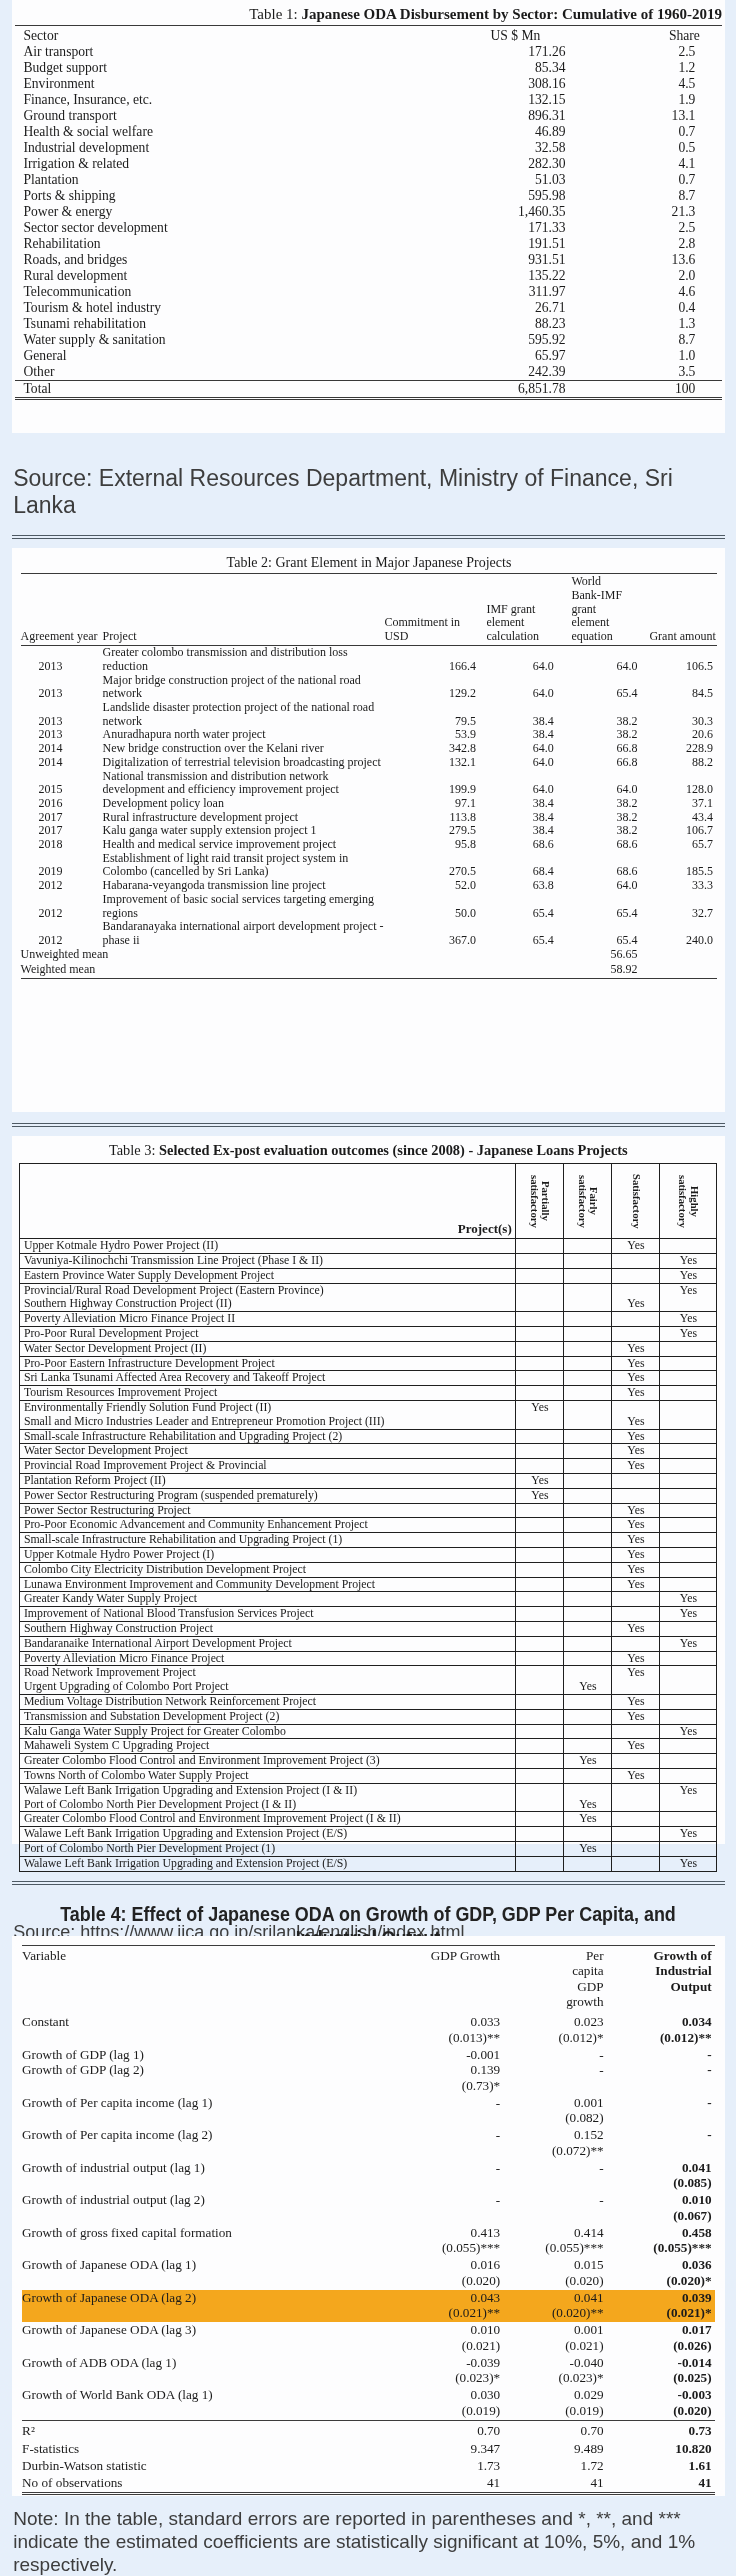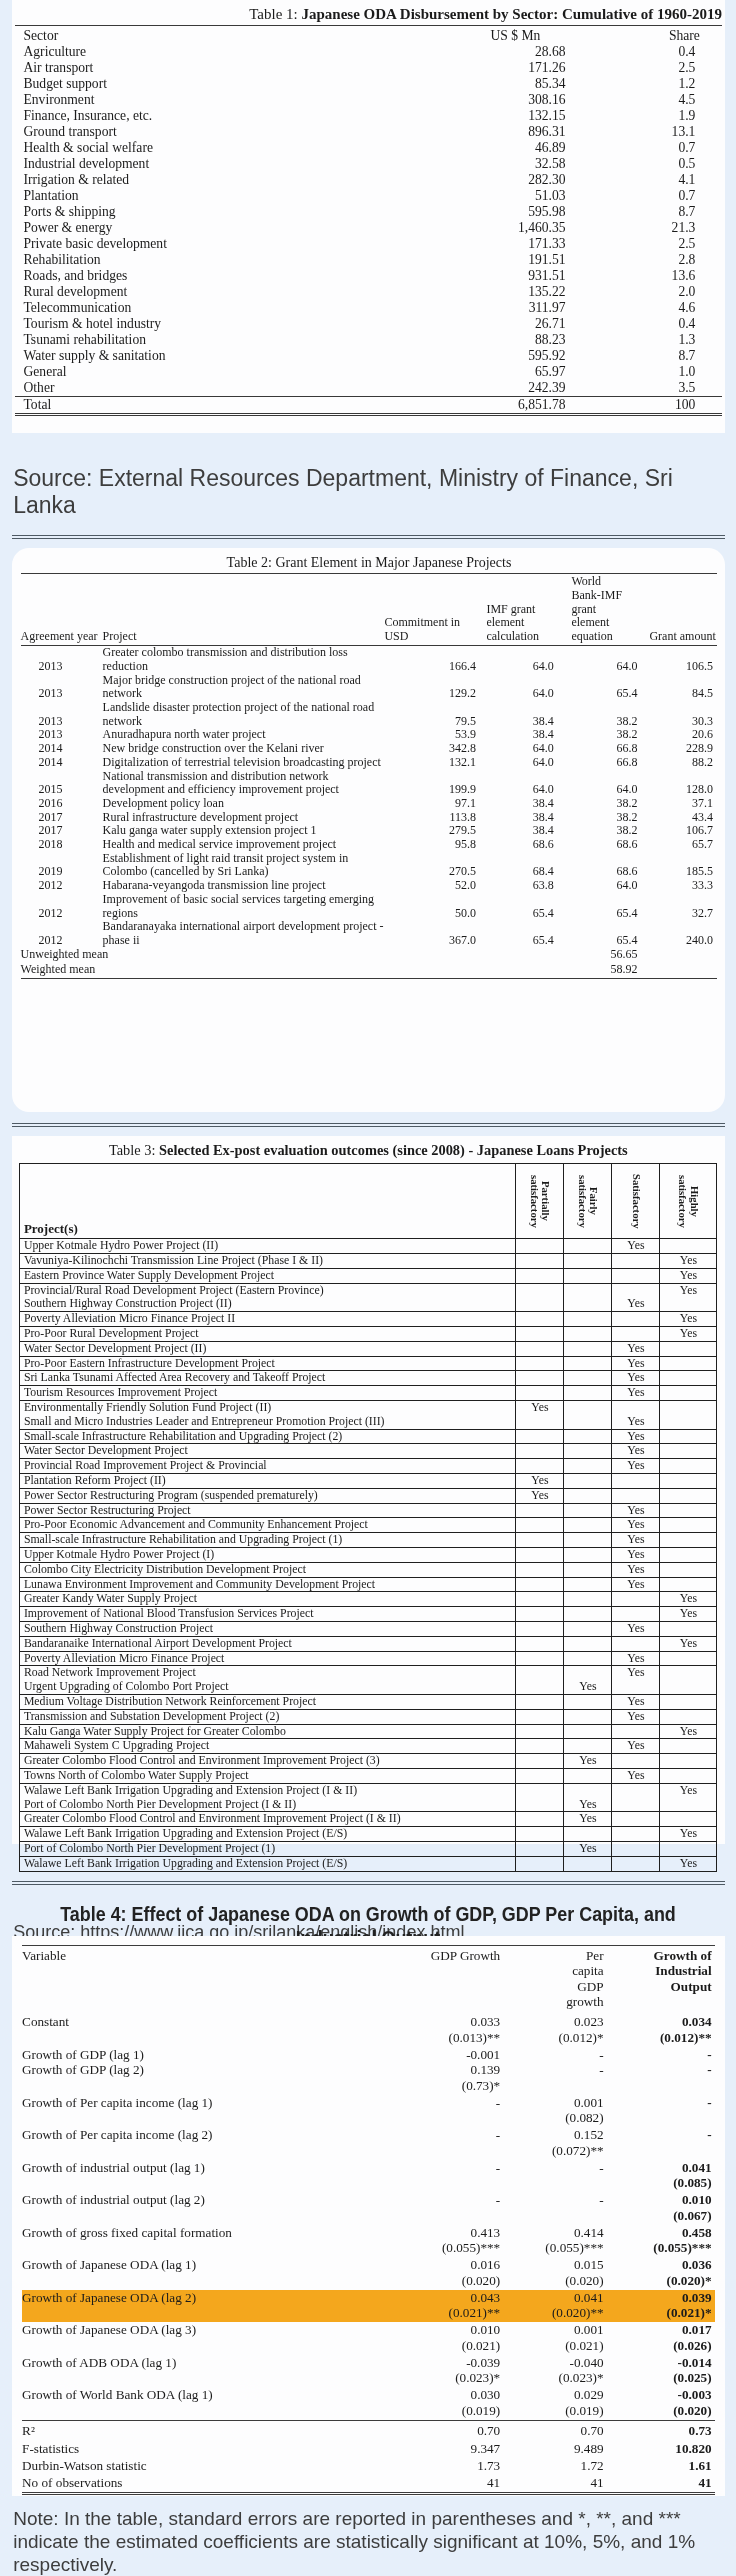--- a/index.html
+++ b/index.html
@@ -21,41 +21,41 @@
   .t1 th{font-weight:normal;text-align:left;}
   .t1 td,.t1 th{padding:0;}
   .t1 .c0{padding-left:8.8px;}
   .t1 .c1{text-align:right;width:162px;padding-right:8.8px;}
   .t1 th.c1{padding-right:34px;}
   .t1 .c2{text-align:right;width:121px;padding-right:26.5px;}
   .t1 th.c2{padding-right:22px;}
   .t1 tr.total td{border-top:1.1px solid #383838;border-bottom:3.7px double #383838;}
 
   
-  #panel2{top:548px;height:564px;padding:5.9px 7.4px 0 8.8px;border-radius:17px;}
+  #panel2{top:548px;height:564px;padding:5.9px 7.4px 0 8.8px;}
   .ttl2{text-align:center;font-size:14px;padding:0.7px 0 2.9px 0;border-bottom:1.1px solid #393939;}
   .t2{width:100%;border-collapse:collapse;font-size:12px;line-height:13.7px;margin-top:0.7px;}
   .t2 td,.t2 th{padding:0;vertical-align:bottom;}
   .t2 th{font-weight:normal;text-align:left;border-bottom:1.1px solid #383838;padding-bottom:1.5px;}
   .t2 col.y{width:82px;} .t2 col.a{width:102px;} .t2 col.b{width:85px;} .t2 col.c{width:78px;} .t2 col.g{width:68px;}
   .t2 td.y{text-align:center;padding-right:22px;}
   .t2 td.num{text-align:right;}
   .t2 td.a{padding-right:10.3px;} .t2 td.b{padding-right:17.7px;} .t2 td.c{padding-right:11.8px;} .t2 td.g{padding-right:4.4px;}
   .t2 th span{display:inline-block;}
   .t2 th .hsp-c{width:52px;}
   .t2 tr.mean td{padding-top:0.7px;}
   .t2 tr.last td{border-bottom:1.5px solid #383838;padding-bottom:1.5px;}
 
   
   #panel3{top:1136px;height:708px;padding:5.2px 7.4px 0 7.4px;}
   .ttl3{text-align:center;font-size:14.4px;padding:0.7px 0 3.7px 0;}
   .ttl3 b{font-weight:bold;}
   .t3{width:100%;border-collapse:collapse;font-size:11.8px;border:1.5px solid #1f1f1f;}
   .t3 th,.t3 td{border:0.7px solid #1f1f1f;padding:0;}
-  .t3 th.proj{vertical-align:bottom;text-align:left;font-size:13px;padding:0 3.7px 1.5px 3.7px;}
+  .t3 th.proj{vertical-align:bottom;text-align:right;font-size:13px;padding:0 3.7px 1.5px 3.7px;}
   .t3 th.rot{width:47px;vertical-align:top;}
   .t3 th.rot div{writing-mode:vertical-rl;font-weight:bold;font-size:10.7px;line-height:11.4px;height:71px;margin:2.2px auto 1.5px auto;}
   .t3 td.name{padding:0 3.7px;line-height:13.8px;border-top:0.7px solid #1f1f1f;border-bottom:none;}
   .t3 td.mark{text-align:center;line-height:13.8px;border-top:0.7px solid #1f1f1f;border-bottom:none;}
   .t3 tr.merge td{border-top:none;}
   .t3 col.m3{width:46px;} .t3 col.m4{width:57px;}
 
   
   #t4title{position:absolute;left:0;width:736px;top:1902px;text-align:center;}
   #t4title span{display:inline-block;transform:scaleX(.87);transform-origin:center;
@@ -90,25 +90,20 @@
 <div class="panel" id="panel1">
   <div class="ttl"><span>Table 1:</span> <b>Japanese ODA Disbursement by Sector: Cumulative of 1960-2019</b></div>
   <table class="t1">
       <tbody>
         <tr>
           <th class="c0">Sector</th>
           <th class="c1">US $ Mn</th>
           <th class="c2">Share</th>
         </tr>
         <tr>
-          <td class="c0">Agriculture</td>
-          <td class="c1">28.68</td>
-          <td class="c2">0.4</td>
-        </tr>
-        <tr>
           <td class="c0">Air transport</td>
           <td class="c1">171.26</td>
           <td class="c2">2.5</td>
         </tr>
         <tr>
           <td class="c0">Budget support</td>
           <td class="c1">85.34</td>
           <td class="c2">1.2</td>
         </tr>
         <tr>
@@ -150,21 +145,21 @@
           <td class="c0">Ports &amp; shipping</td>
           <td class="c1">595.98</td>
           <td class="c2">8.7</td>
         </tr>
         <tr>
           <td class="c0">Power &amp; energy</td>
           <td class="c1">1,460.35</td>
           <td class="c2">21.3</td>
         </tr>
         <tr>
-          <td class="c0">Private basic development</td>
+          <td class="c0">Sector sector development</td>
           <td class="c1">171.33</td>
           <td class="c2">2.5</td>
         </tr>
         <tr>
           <td class="c0">Rehabilitation</td>
           <td class="c1">191.51</td>
           <td class="c2">2.8</td>
         </tr>
         <tr>
           <td class="c0">Roads, and bridges</td>

